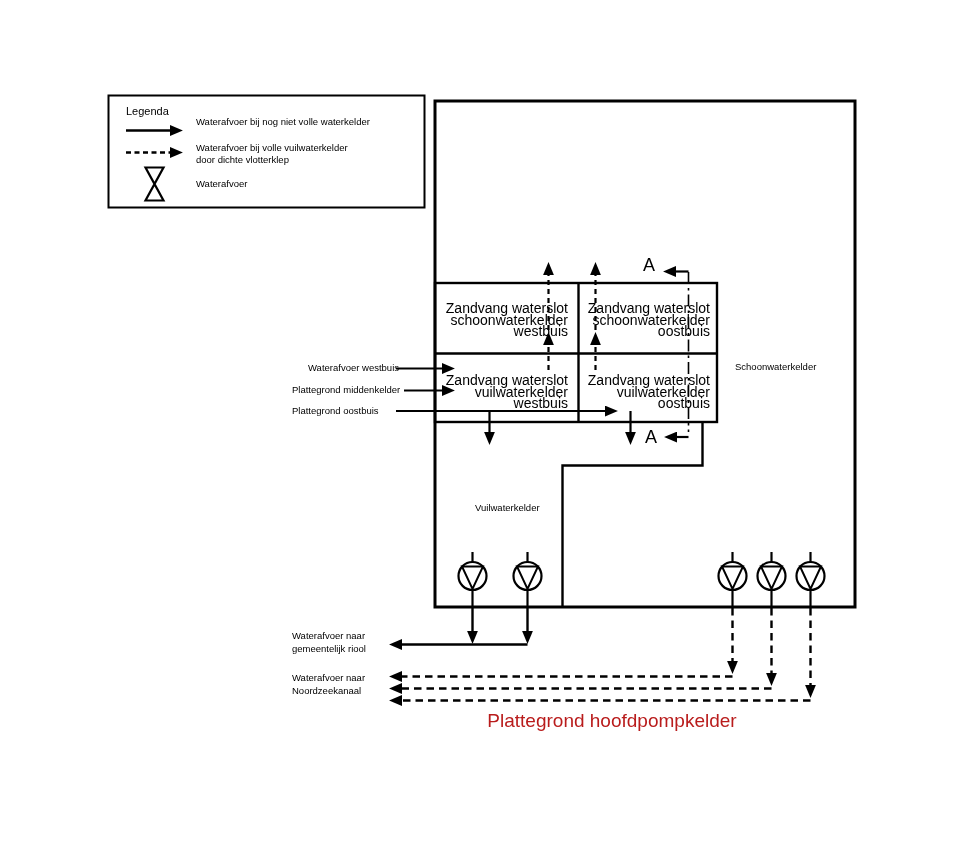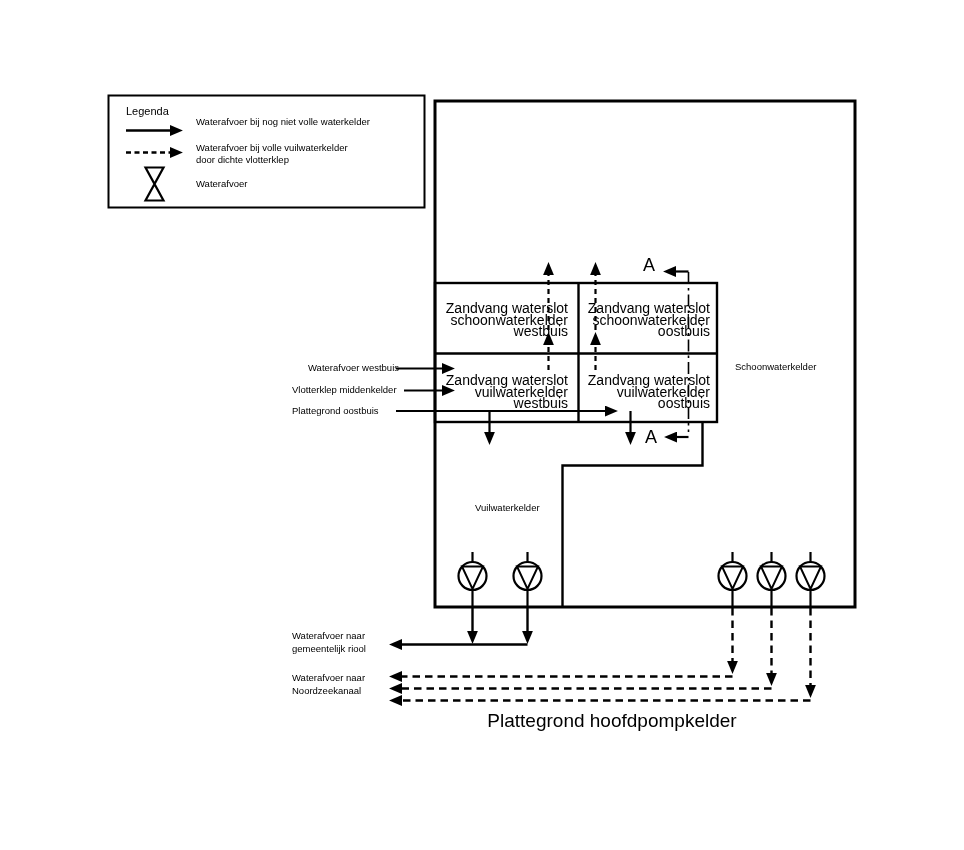--- a/index.html
+++ b/index.html
@@ -35,21 +35,21 @@
     line-height:18px;
     text-align:center;
     color:#000;
   }
   #diagram-title{
     position:absolute;
     left:412px;top:710px;width:400px;
     text-align:center;
     font-size:19px;
     line-height:22px;
-    color:#000000;
+    color:#b91c1c;
   }
   #legend-title{position:absolute;left:126px;top:105px;font-size:11px;color:#000;}
 </style>
 </head>
 <body>
 
 <div id="canvas">
 
   <svg id="linework" width="964" height="850" viewBox="0 0 964 850">
     <defs>
@@ -165,21 +165,21 @@
 vuilwaterkelder
 westbuis</div>
   <div class="comp-lbl" style="left:586px;top:375px;">Zandvang waterslot
 vuilwaterkelder
 oostbuis</div>
 
   <div class="lbl" style="left:735px;top:361px;">Schoonwaterkelder</div>
   <div class="lbl" style="left:475px;top:502px;">Vuilwaterkelder</div>
 
   <div class="lbl" style="left:308px;top:362px;">Waterafvoer westbuis</div>
-  <div class="lbl" style="left:292px;top:384px;">Vlotterklep middenkelder</div>
+  <div class="lbl" style="left:292px;top:384px;">Plattegrond middenkelder</div>
   <div class="lbl" style="left:292px;top:405px;">Plattegrond oostbuis</div>
 
   <div class="lbl" style="left:292px;top:629px;line-height:13px;">Waterafvoer naar
 gemeentelijk riool</div>
   <div class="lbl" style="left:292px;top:671px;line-height:13px;">Waterafvoer naar
 Noordzeekanaal</div>
 
   <div class="section-a" style="left:638px;top:256px;">A</div>
   <div class="section-a" style="left:640px;top:428px;">A</div>
 

